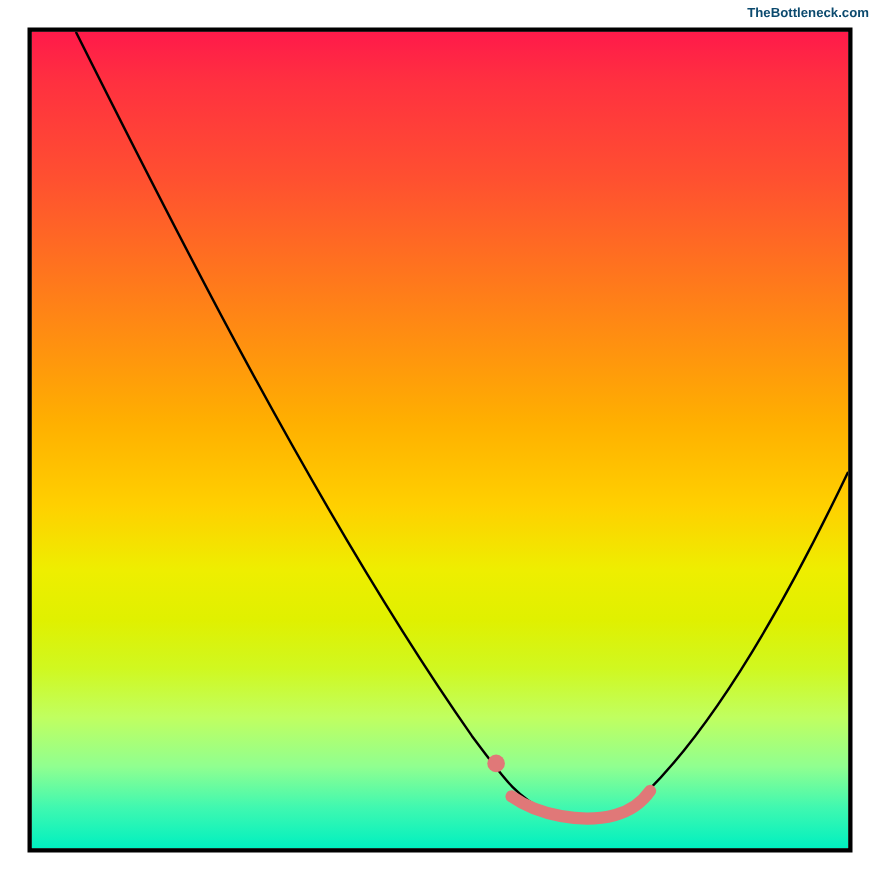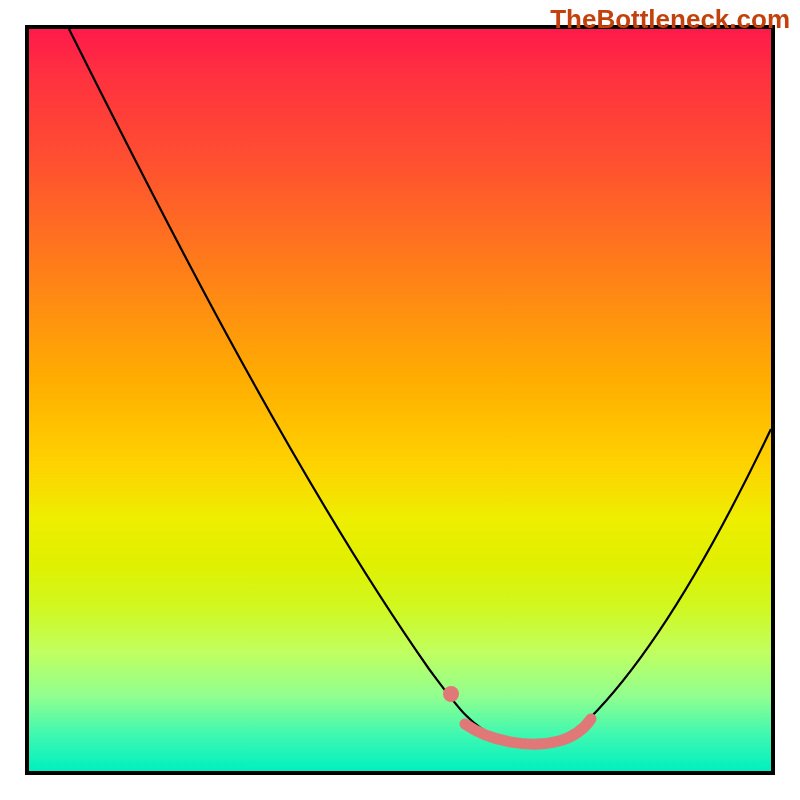--- a/index.html
+++ b/index.html
@@ -7,23 +7,23 @@
     width: 800px;
     height: 800px;
     background: #ffffff;
     position: relative;
     font-family: Arial, sans-serif;
   }
   .watermark {
     position: absolute;
     top: 4px;
     right: 10px;
-    font-size: 26px;
+    font-size: 12px;
     font-weight: bold;
-    color: #c2410c;
+    color: #0c4a6e;
     z-index: 10;
   }
   .frame {
     position: absolute;
     top: 25px;
     left: 25px;
     width: 750px;
     height: 750px;
     border: 4px solid #000;
   }

